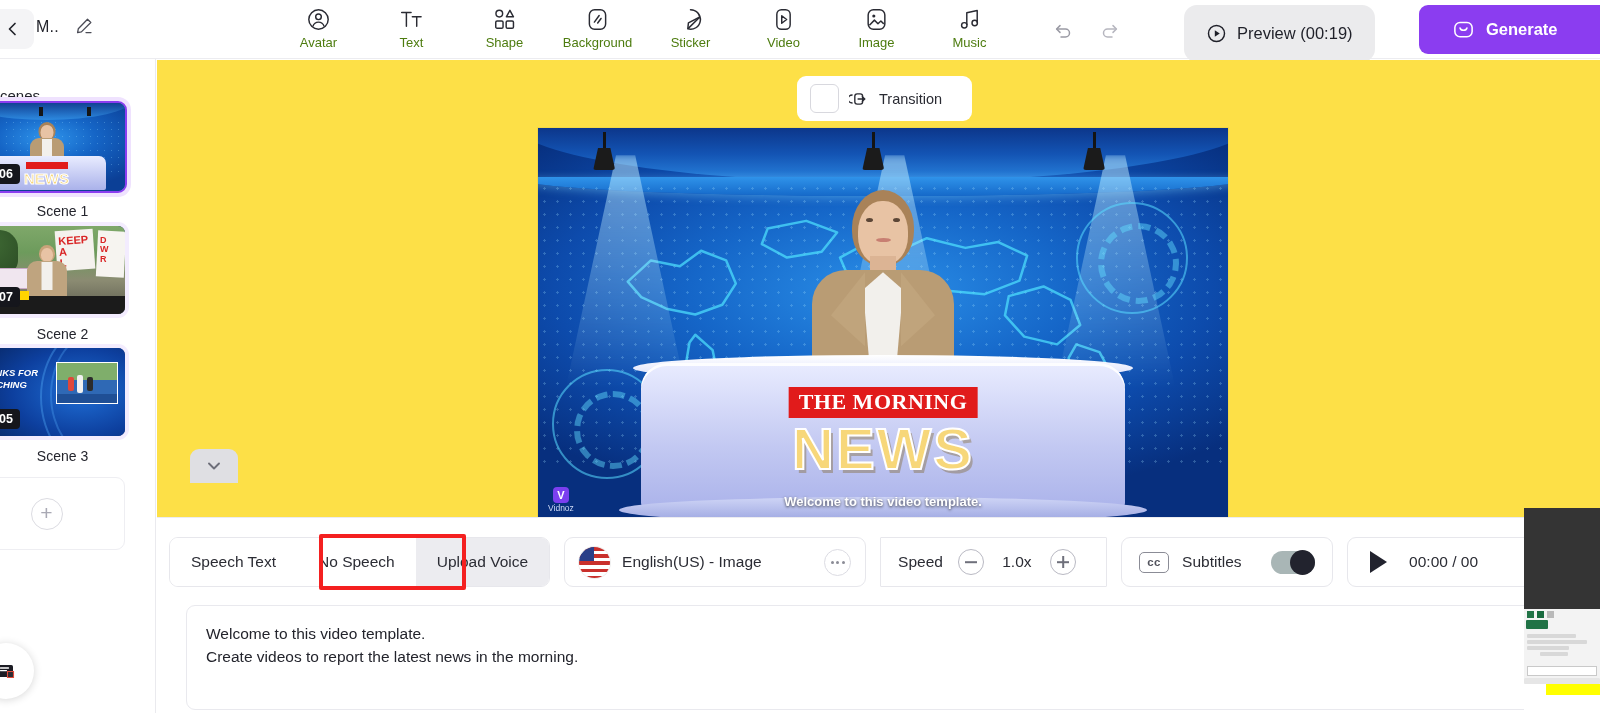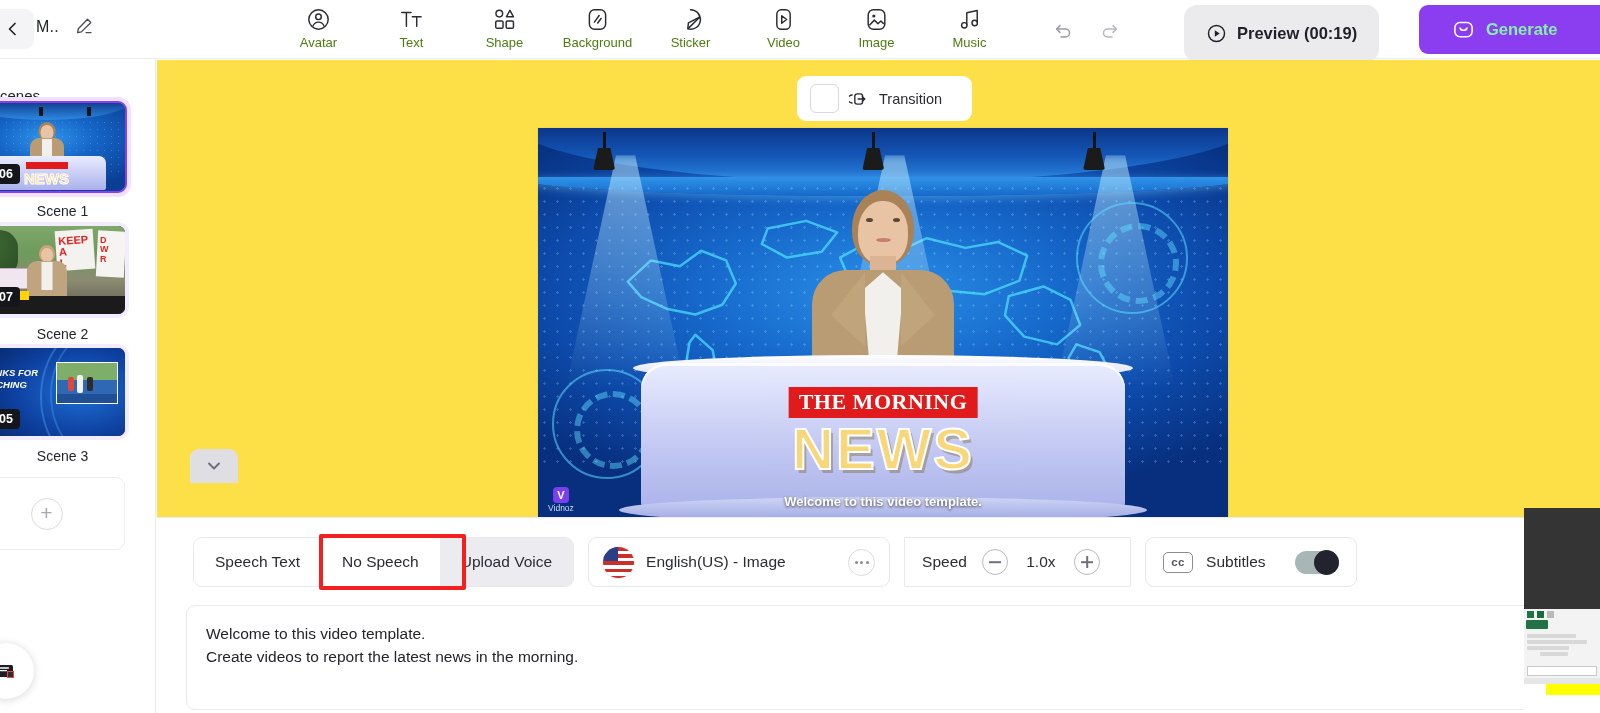--- a/index.html
+++ b/index.html
@@ -35,30 +35,30 @@
   }
   .tool svg { display: block; }
   .tool span { font-size: 13px; color: #4d7c0f; white-space: nowrap; }
 
   .undo-redo { position: absolute; left: 1048px; top: 14px; display: flex; gap: 17px; }
   .ur-btn { width: 30px; height: 30px; display: flex; align-items: center; justify-content: center; cursor: pointer; }
 
   .preview-btn {
     position: absolute; left: 1184px; top: 5px; height: 57px; padding: 0 22px;
     background: #ebebed; border-radius: 13px;
-    display: flex; align-items: center; gap: 10px; cursor: pointer; font-weight: bold;
+    display: flex; align-items: center; gap: 10px; cursor: pointer;
   }
   .preview-btn span { font-size: 16.5px; color: #1f2029; }
 
   .generate-btn {
     position: absolute; left: 1419px; top: 5px; height: 49px; width: 196px;
     background: #8b3df0; border-radius: 9px;
     display: flex; align-items: center; gap: 11px; padding-left: 33px; cursor: pointer;
   }
-  .generate-btn span { font-size: 16.5px; color: #86efac; font-weight: 600; }
+  .generate-btn span { font-size: 16.5px; color: #ffffff; font-weight: 600; }
 
   
   .sidebar {
     position: absolute; left: 0; top: 59px; width: 156px; height: 654px;
     background: #ffffff; border-right: 1px solid #eaeaee; overflow: hidden;
   }
   .sb-heading {
     position: absolute; left: -10px; top: 28px; font-size: 15px; color: #22232b;
   }
   .scene { position: absolute; left: -32px; width: 157px; }
@@ -238,21 +238,21 @@
     position: absolute; left: 33px; top: 389px; width: 48px; height: 34px;
     background: #dfdfe3; border-radius: 9px 9px 0 0;
     display: flex; align-items: center; justify-content: center; cursor: pointer;
   }
 
   
   .bottom {
     position: absolute; left: 157px; top: 517px; width: 1443px; height: 196px;
     background: #ffffff; border-top: 1px solid #ececf0;
   }
-  .ctrl-row { position: absolute; left: 36px; top: 19px; display: flex; align-items: center; gap: 14px; }
+  .ctrl-row { position: absolute; left: 12px; top: 19px; display: flex; align-items: center; gap: 14px; }
   .seg-group {
     height: 50px; border: 1px solid #e7e7ec; border-radius: 9px;
     display: flex; align-items: stretch; overflow: hidden; background: #fff;
   }
   .seg {
     display: flex; align-items: center; padding: 0 21px;
     font-size: 15.5px; color: #2b2c34; cursor: pointer; background: #fff;
   }
   .seg.active { background: #ececf0; }
 
@@ -665,20 +665,24 @@
       </div>
 
       <div class="subs-box">
         <div class="cc-icon">cc</div>
         <div class="subs-label">Subtitles</div>
         <div class="toggle">
             <div class="knob"></div>
           </div>
       </div>
 
+      <div class="play-box">
+        <div class="play-tri"></div>
+        <div class="time-text">00:00 / 00</div>
+      </div>
     </div>
 
     <div class="script-box">
       <p>Welcome to this video template.</p>
       <p>Create videos to report the latest news in the morning.</p>
     </div>
   </div>
 
   <div class="annot"></div>
 

